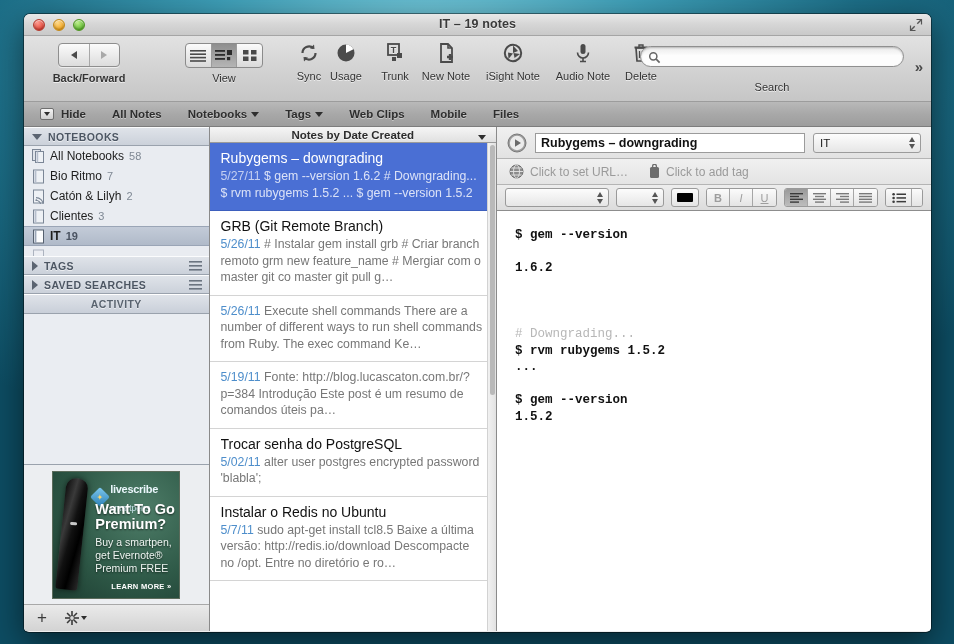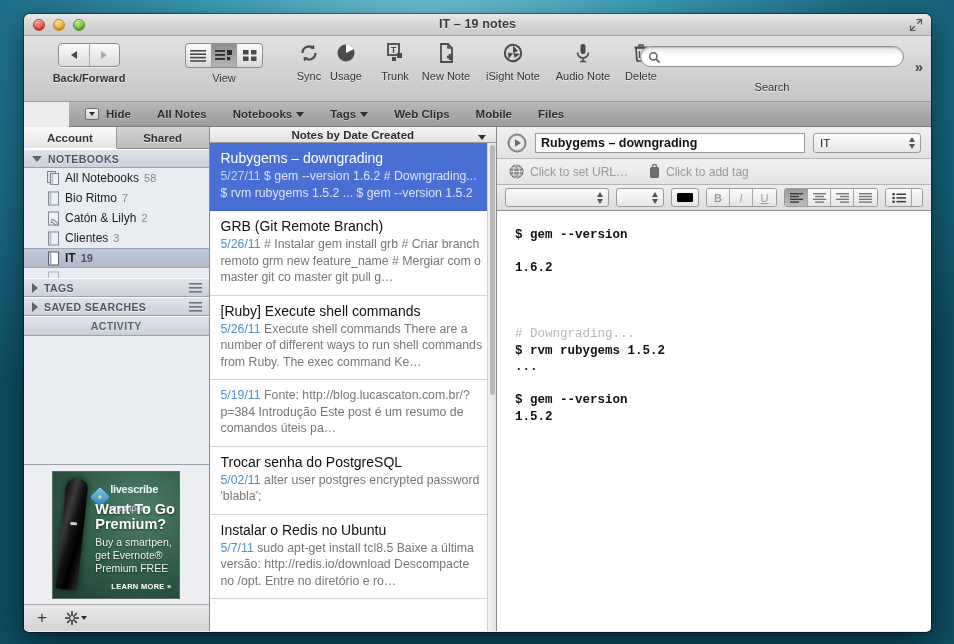--- a/index.html
+++ b/index.html
@@ -110,21 +110,20 @@
 
   
   #filterbar {
     height: 25px;
     background: linear-gradient(to bottom, #b9b9b9 0%, #a8a8a8 50%, #9d9d9d 100%);
     border-bottom: 1px solid #7d7d7d;
     display: flex; align-items: center;
     padding-left: 16px;
     font-size: 11.5px; font-weight: bold; color: #2e2e2e;
     text-shadow: 0 1px 0 rgba(255,255,255,.4);
-    margin-left: 45px;
   }
   #filterbar .fb {
     margin-right: 26px; cursor: pointer; white-space: nowrap;
     display: flex; align-items: center; gap: 4px;
   }
   .hide-box {
     width: 14px; height: 12px; border:1px solid #6e6e6e; border-radius:2px;
     background: linear-gradient(to bottom,#f4f4f4,#cfcfcf);
     display:inline-flex; align-items:center; justify-content:center; margin-right:3px;
   }
@@ -163,21 +162,21 @@
     position: relative;
   }
   .disc { width:0;height:0;margin-right:6px; }
   .disc.open { border-left:5px solid transparent;border-right:5px solid transparent;border-top:6px solid #5b6471; }
   .disc.closed { border-top:5px solid transparent;border-bottom:5px solid transparent;border-left:6px solid #5b6471; }
   .hamb { position:absolute; right:7px; top:4px; }
 
   #nb-list { background:#e9ecf1; overflow:hidden; height:110px; }
   .nb-row {
     height: 20px; display:flex; align-items:center; gap:5px;
-    padding-left: 23px; font-size: 12px; color:#1d1d1d; cursor:pointer;
+    padding-left: 8px; font-size: 12px; color:#1d1d1d; cursor:pointer;
   }
   .nb-row.sel {
     background: linear-gradient(to bottom,#c3cbd8,#b0bac9);
     border-top:1px solid #9aa5b6; border-bottom:1px solid #9aa5b6;
     font-weight: bold;
   }
   .nb-count { color:#7f8894; font-size:11px; }
   .nb-ico { width:13px; height:15px; flex:0 0 13px; }
 
   #activity-head {
@@ -548,28 +547,20 @@
     </div>
     <div class="fb">
       <span>Files</span>
     </div>
   </div>
 
   <div id="panes">
 
     <div id="sidebar">
 
-      <div id="acct-tabs">
-        <div class="acct-tab sel">
-          <span>Account</span>
-        </div>
-        <div class="acct-tab unsel">
-          <span>Shared</span>
-        </div>
-      </div>
 
       <div class="sect-head">
         <span class="disc open"></span>
         <span>NOTEBOOKS</span>
       </div>
 
       <div id="nb-list">
         <div class="nb-row">
           <span class="nb-ico">
             <svg width="13" height="15" viewBox="0 0 13 15">
@@ -717,21 +708,20 @@
 
         <div class="note">
           <div class="n-title">GRB (Git Remote Branch)</div>
           <div class="n-snip">
             <span class="n-date">5/26/11</span>
             <span># Instalar gem install grb # Criar branch remoto grm new feature_name # Mergiar com o master git co master git pull g…</span>
           </div>
         </div>
 
         <div class="note">
-          <div class="n-title">[Ruby] Execute shell commands</div>
           <div class="n-snip">
             <span class="n-date">5/26/11</span>
             <span>Execute shell commands There are a number of different ways to run shell commands from Ruby. The exec command Ke…</span>
           </div>
         </div>
 
         <div class="note">
           <div class="n-snip">
             <span class="n-date">5/19/11</span>
             <span>Fonte: http://blog.lucascaton.com.br/?p=384 Introdução Este post é um resumo de comandos úteis pa…</span>

